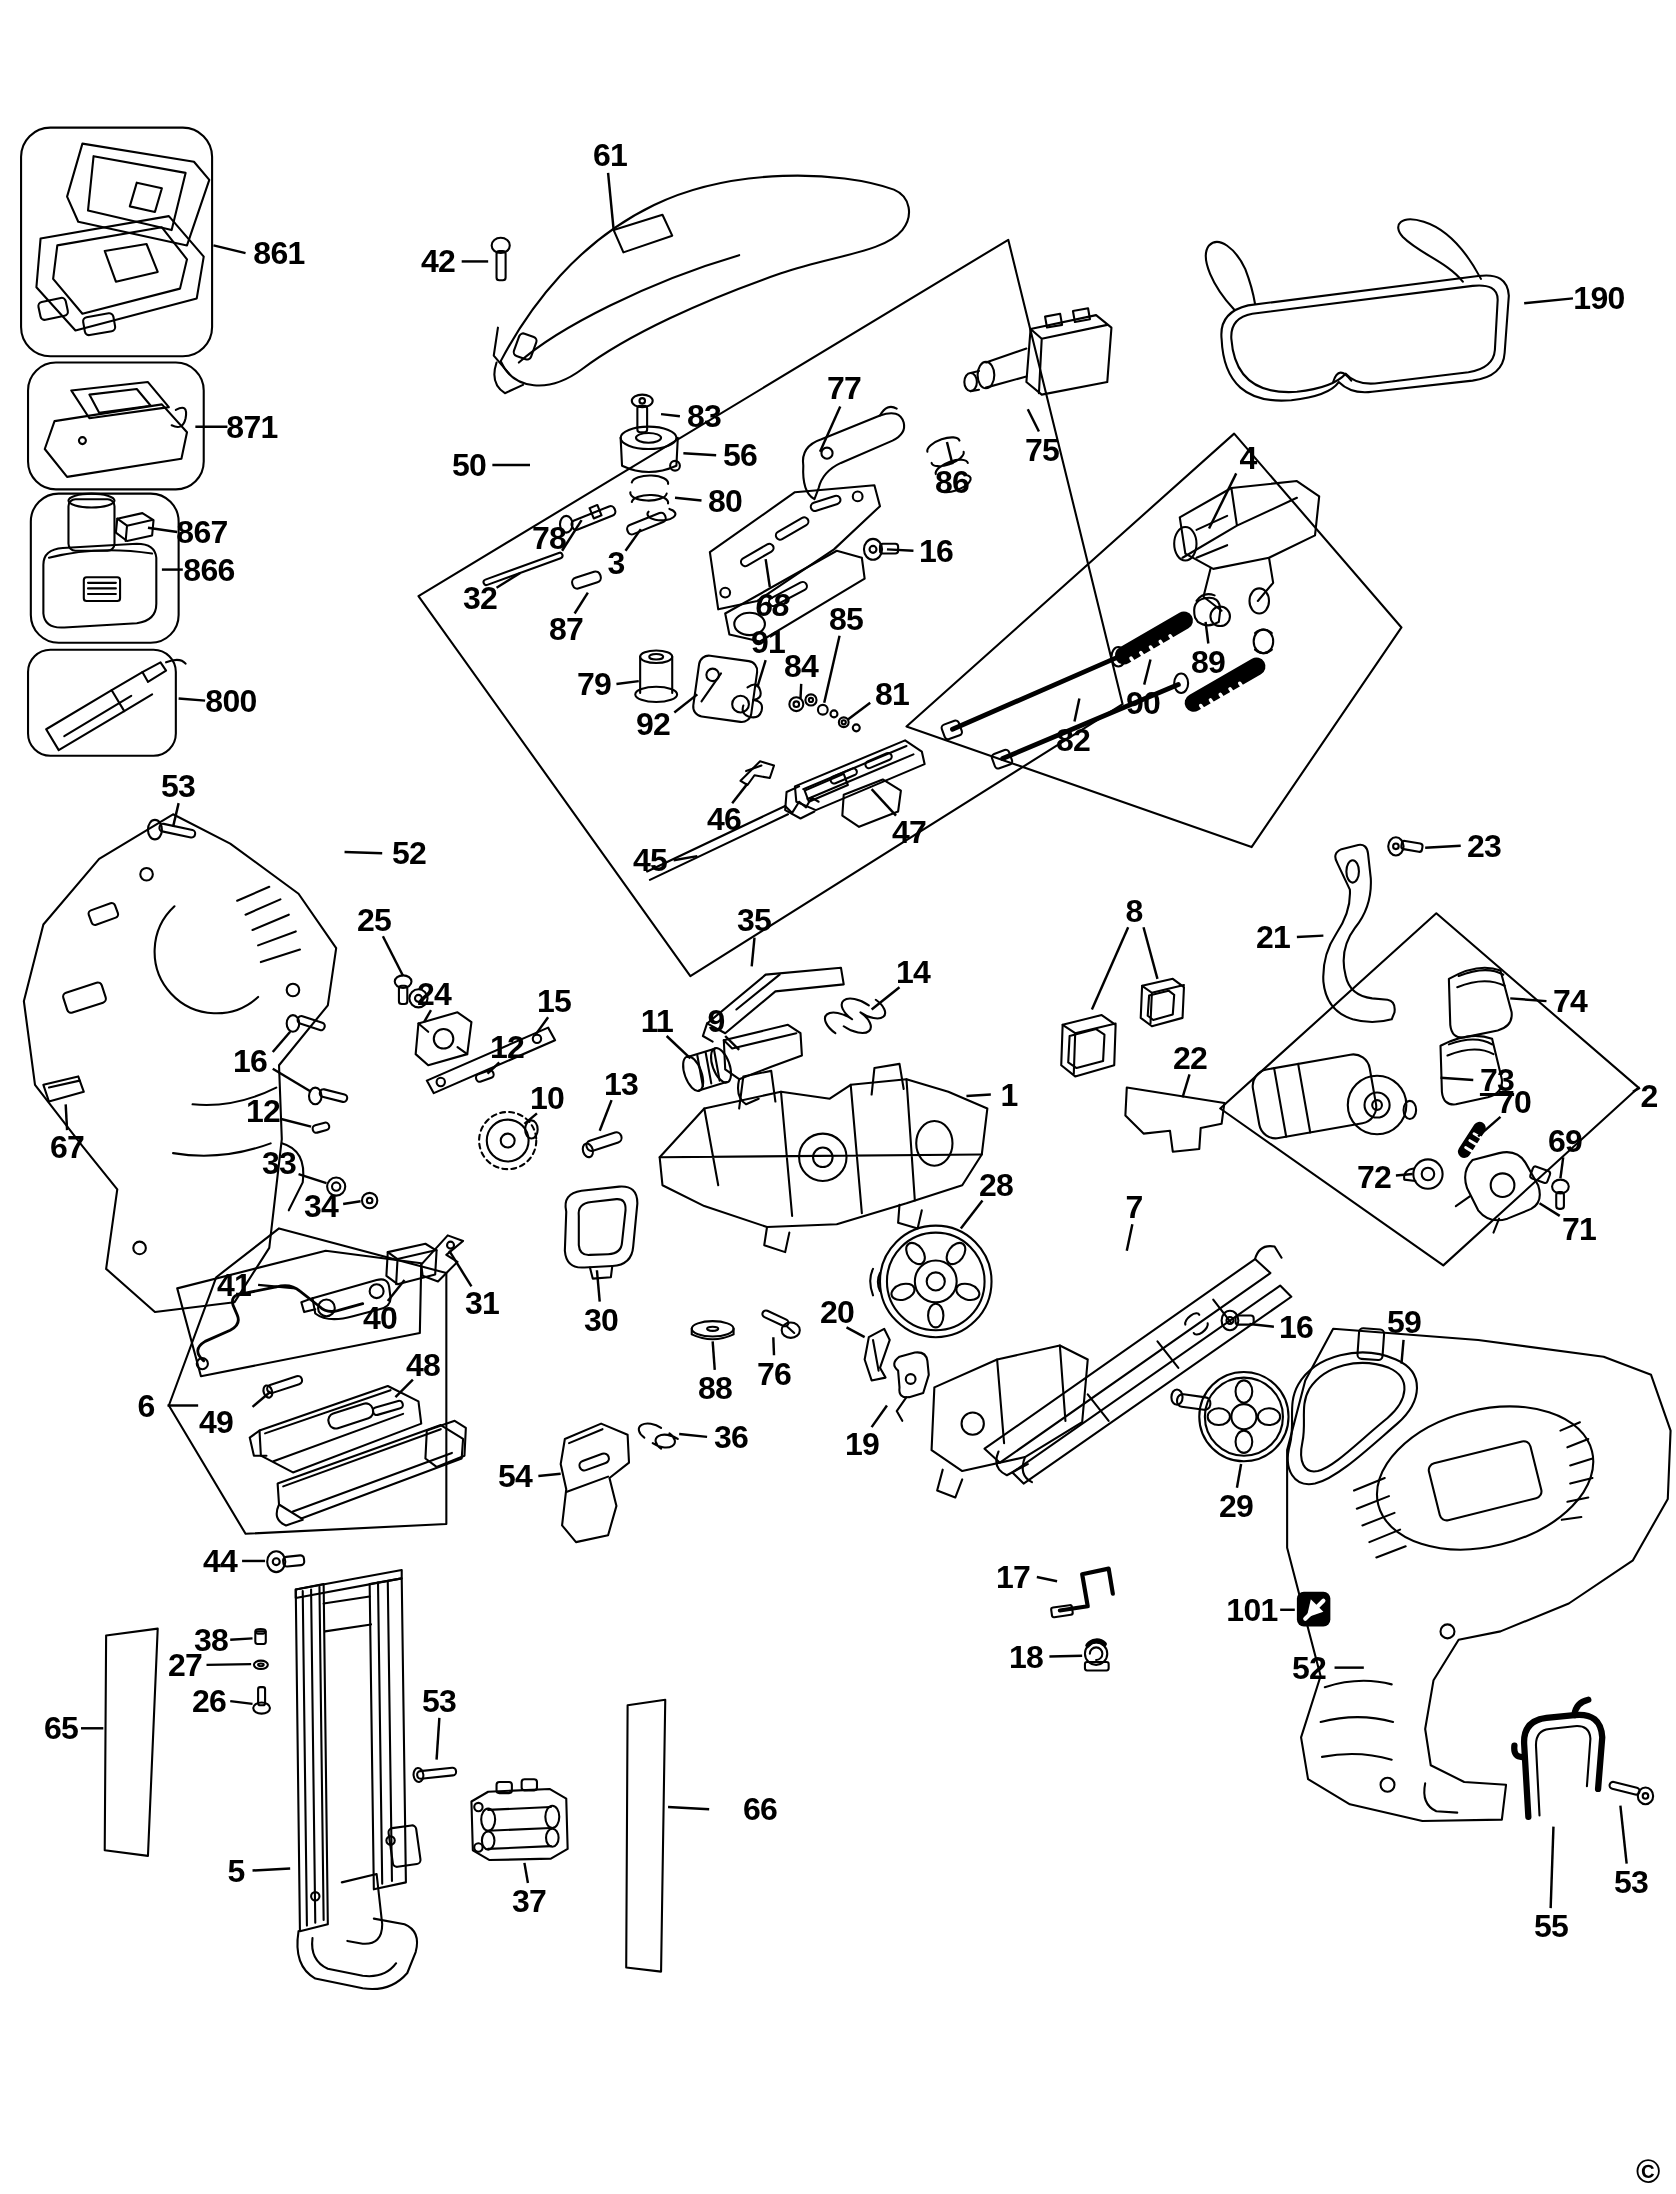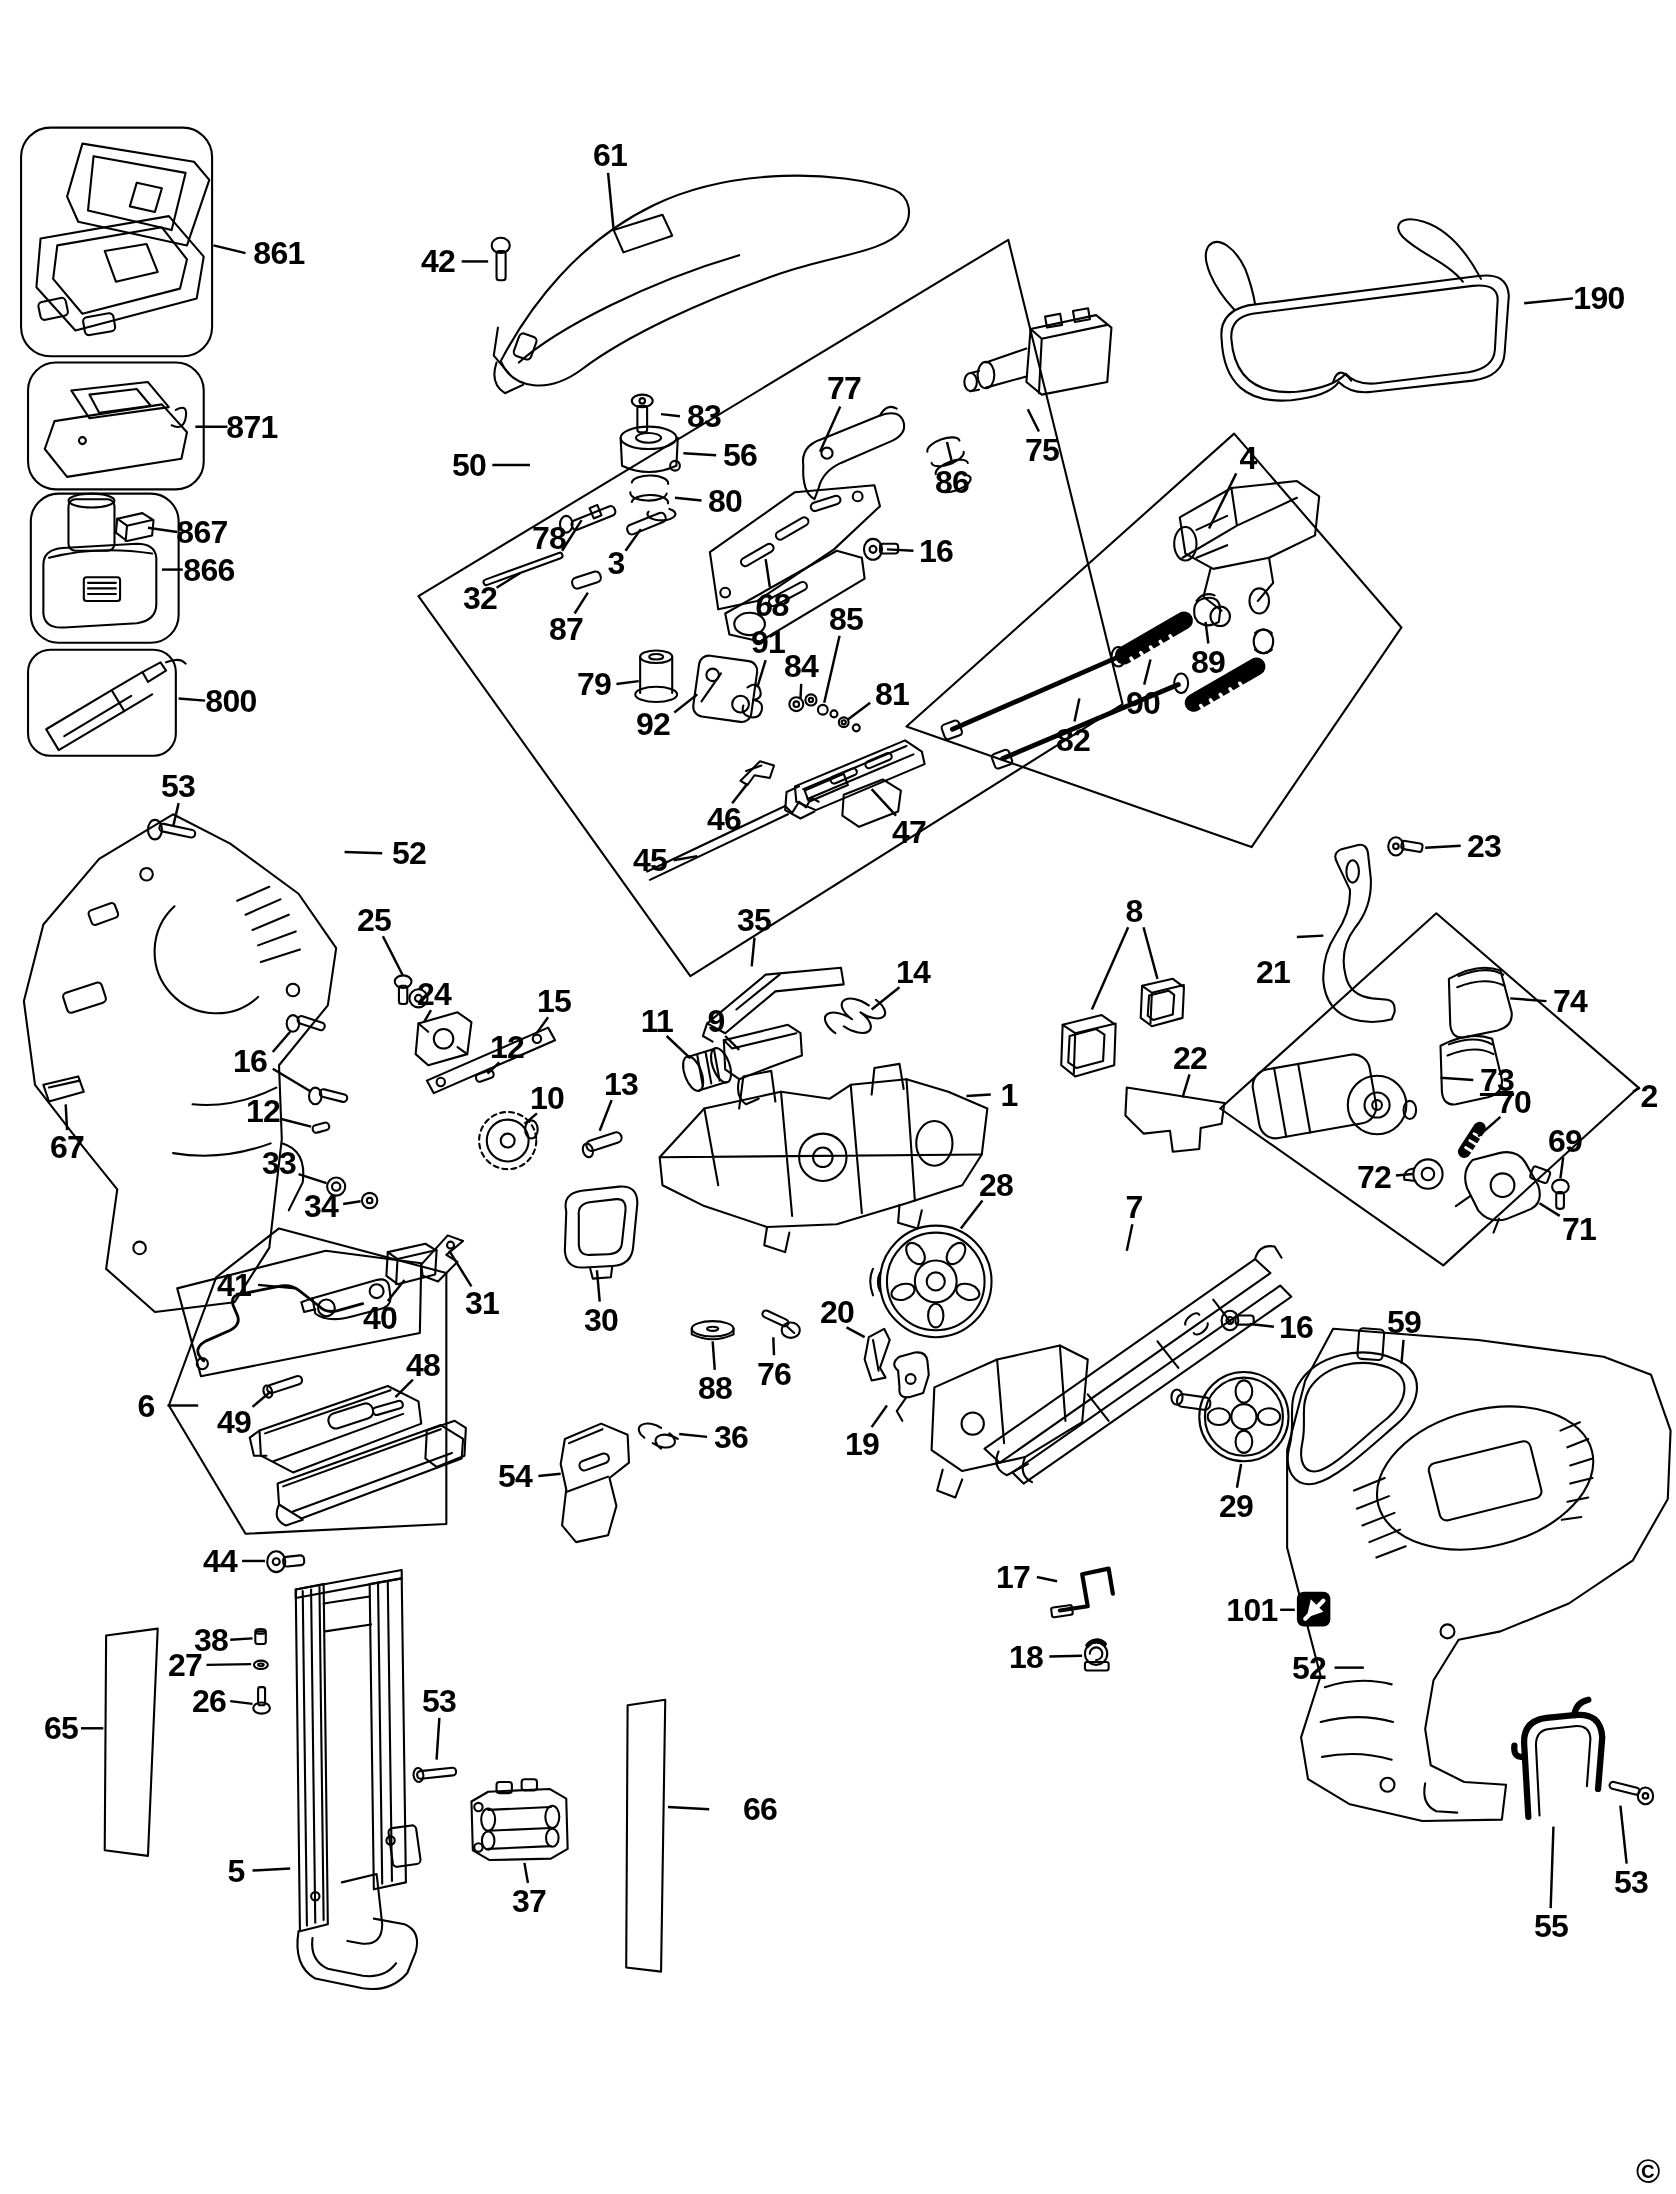--- a/index.html
+++ b/index.html
@@ -694,21 +694,21 @@
       <div class="callout" style="left: 1073px; top: 740px;">82</div>
       <div class="callout" style="left: 178px; top: 786px;">53</div>
       <div class="callout" style="left: 409px; top: 853px;">52</div>
       <div class="callout" style="left: 724px; top: 819px;">46</div>
       <div class="callout" style="left: 909px; top: 832px;">47</div>
       <div class="callout" style="left: 650px; top: 860px;">45</div>
       <div class="callout" style="left: 754px; top: 920px;">35</div>
       <div class="callout" style="left: 913px; top: 972px;">14</div>
       <div class="callout" style="left: 1134px; top: 911px;">8</div>
       <div class="callout" style="left: 1484px; top: 846px;">23</div>
-      <div class="callout" style="left: 1273px; top: 972px;">21</div>
+      <div class="callout" style="left: 1273px; top: 937px;">21</div>
       <div class="callout" style="left: 1570px; top: 1001px;">74</div>
       <div class="callout" style="left: 374px; top: 920px;">25</div>
       <div class="callout" style="left: 434px; top: 994px;">24</div>
       <div class="callout" style="left: 554px; top: 1001px;">15</div>
       <div class="callout" style="left: 657px; top: 1021px;">11</div>
       <div class="callout" style="left: 716px; top: 1021px;">9</div>
       <div class="callout" style="left: 507px; top: 1047px;">12</div>
       <div class="callout" style="left: 1497px; top: 1080px; text-decoration: underline;">73</div>
       <div class="callout" style="left: 1649px; top: 1096px;">2</div>
       <div class="callout" style="left: 1190px; top: 1058px;">22</div>
@@ -730,21 +730,21 @@
       <div class="callout" style="left: 482px; top: 1303px;">31</div>
       <div class="callout" style="left: 601px; top: 1320px;">30</div>
       <div class="callout" style="left: 837px; top: 1312px;">20</div>
       <div class="callout" style="left: 1296px; top: 1327px;">16</div>
       <div class="callout" style="left: 1404px; top: 1322px;">59</div>
       <div class="callout" style="left: 423px; top: 1365px;">48</div>
       <div class="callout" style="left: 715px; top: 1388px;">88</div>
       <div class="callout" style="left: 774px; top: 1374px;">76</div>
       <div class="callout" style="left: 862px; top: 1444px;">19</div>
       <div class="callout" style="left: 146px; top: 1406px;">6</div>
-      <div class="callout" style="left: 234px; top: 1422px;">49</div>
+      <div class="callout" style="left: 216px; top: 1422px;">49</div>
       <div class="callout" style="left: 731px; top: 1437px;">36</div>
       <div class="callout" style="left: 515px; top: 1476px; text-align: center;">54</div>
       <div class="callout" style="left: 1236px; top: 1506px;">29</div>
       <div class="callout" style="left: 220px; top: 1561px;">44</div>
       <div class="callout" style="left: 1013px; top: 1577px;">17</div>
       <div class="callout" style="left: 1252px; top: 1610px;">101</div>
       <div class="callout" style="left: 211px; top: 1640px;">38</div>
       <div class="callout" style="left: 1026px; top: 1657px;">18</div>
       <div class="callout" style="left: 185px; top: 1665px;">27</div>
       <div class="callout" style="left: 1309px; top: 1668px;">52</div>

